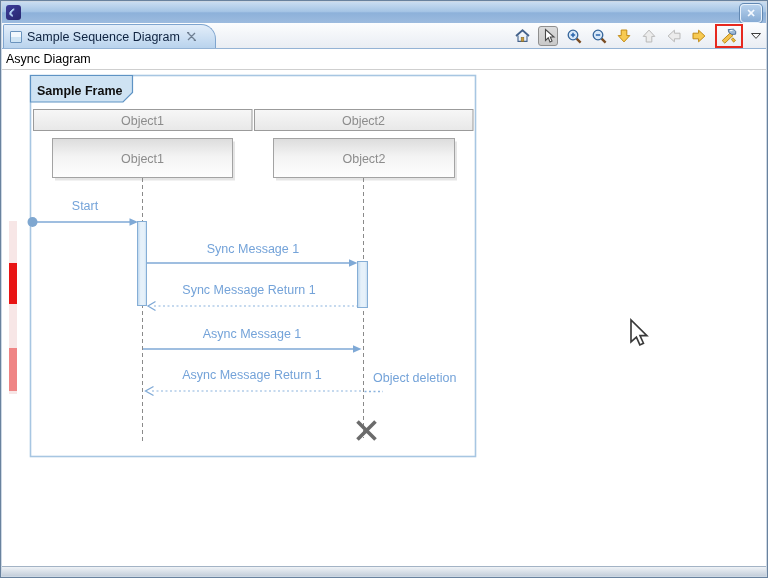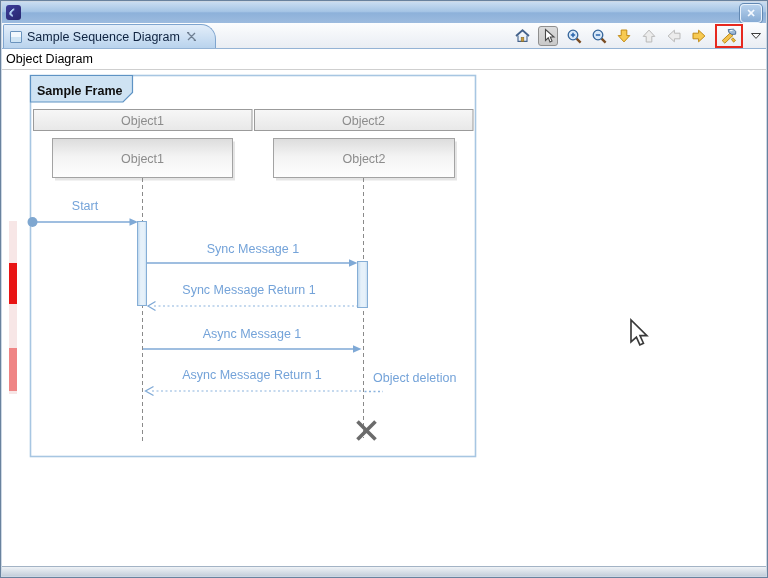--- a/index.html
+++ b/index.html
@@ -127,21 +127,21 @@
         </span>
       </span>
       <span class="tool" style="width:12px">
         <svg width="10" height="6" viewBox="0 0 10 6">
           <path d="M0.5 0.5 H9.5 L5 5.4 Z" fill="#fafafa" stroke="#3c3c3c" stroke-width="1"></path>
         </svg>
       </span>
     </div>
   </div>
 
-  <div class="breadcrumb">Object Diagram</div>
+  <div class="breadcrumb">Async Diagram</div>
 
   <div class="canvas">
     <svg width="766" height="498" viewBox="0 70 766 498">
       <defs>
         <linearGradient id="boxGrad" x1="0" y1="0" x2="0" y2="1">
           <stop offset="0" stop-color="#dcdcdc"></stop>
           <stop offset="0.45" stop-color="#f3f3f3"></stop>
           <stop offset="1" stop-color="#fefefe"></stop>
         </linearGradient>
         <linearGradient id="headGrad" x1="0" y1="0" x2="0" y2="1">

